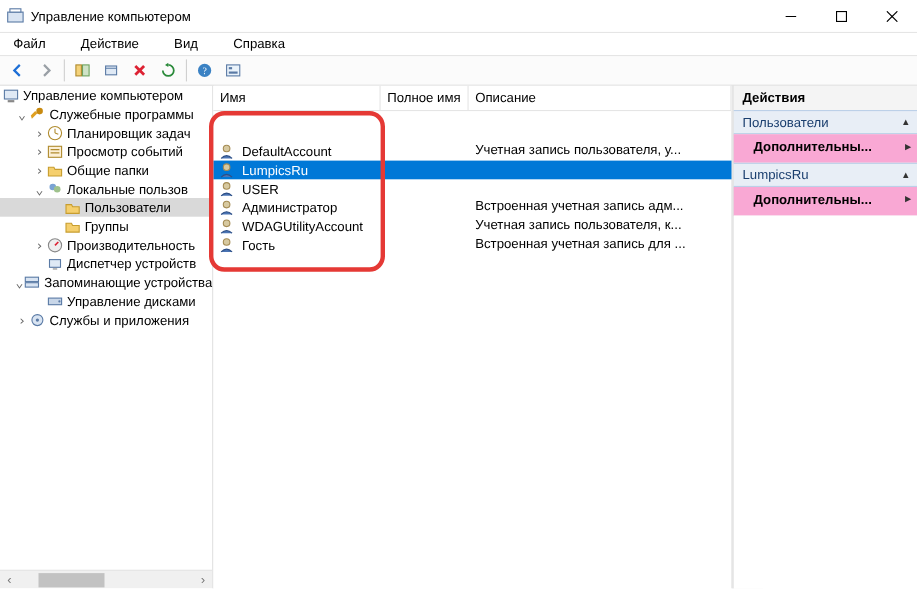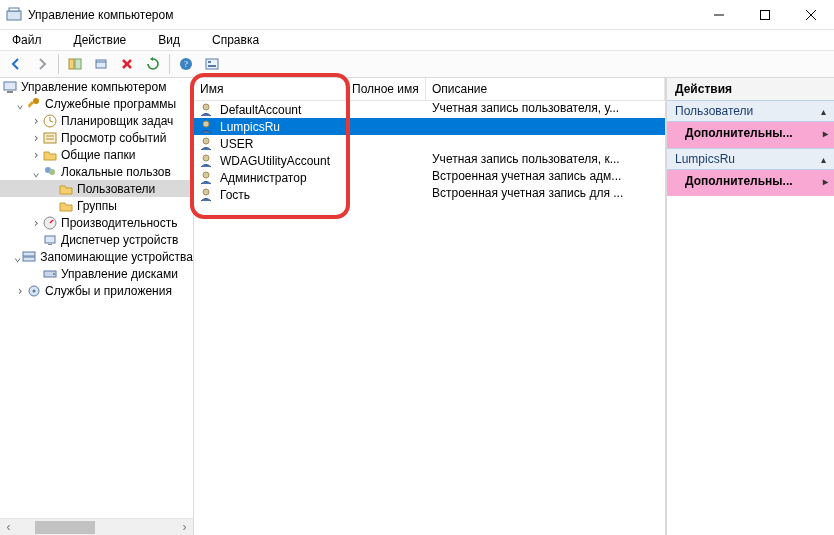--- a/index.html
+++ b/index.html
@@ -43,21 +43,21 @@
   .lvl2 { padding-left:30px; }
   .lvl3 { padding-left:46px; }
 
   
   .hscroll { position:absolute; left:0; right:0; bottom:0; height:17px; background:#f0f0f0;
              border-top:1px solid #e5e5e5; display:flex; align-items:center; }
   .hscroll .thumb { width:60px; height:13px; background:#c2c2c2; margin-left:18px; border-radius:0; }
   .hscroll .arr { width:17px; height:17px; display:flex; align-items:center; justify-content:center; color:#777; }
 
   
-  .midwrap { flex:1; display:flex; flex-direction:column; background:#fff; }
+  .midwrap { flex:1; display:flex; flex-direction:column; background:#fff;gap:28px; }
   .cols { display:flex; height:23px; border-bottom:1px solid #e5e5e5; background:#fff; }
   .col { display:flex; align-items:center; padding-left:6px; border-right:1px solid #e5e5e5; }
   .colA { width:152px; } .colB { width:80px; } .colC { flex:1; }
   .listbody { flex:1; position:relative; }
   .lrow { display:flex; height:17px; }
   .lrow .c { overflow:hidden; text-overflow:ellipsis; white-space:nowrap; }
   .lrow .cA { width:152px; padding-left:4px; display:flex; align-items:center; gap:3px; }
   .lrow .cB { width:80px; padding-left:6px; }
   .lrow .cC { flex:1; padding-left:6px; }
   .lrow.sel { background:#0078d7; color:#fff; }
@@ -382,37 +382,37 @@
           <div class="c cC"></div>
         </div>
         <div class="lrow">
           <div class="c cA">
             <span class="ico">
               <svg width="16" height="16">
                 <circle cx="8" cy="5" r="3" fill="#d7c9a0" stroke="#a58c55"></circle>
                 <path d="M3 14 Q8 9 13 14" fill="#4a74b4" stroke="#2d4f86"></path>
               </svg>
             </span>
+            <span>Администратор</span>
+          </div>
+          <div class="c cB"></div>
+          <div class="c cC">Встроенная учетная запись адм...</div>
+        </div>
+        <div class="lrow">
+          <div class="c cA">
+            <span class="ico">
+              <svg width="16" height="16">
+                <circle cx="8" cy="5" r="3" fill="#d7c9a0" stroke="#a58c55"></circle>
+                <path d="M3 14 Q8 9 13 14" fill="#4a74b4" stroke="#2d4f86"></path>
+              </svg>
+            </span>
             <span>WDAGUtilityAccount</span>
           </div>
           <div class="c cB"></div>
           <div class="c cC">Учетная запись пользователя, к...</div>
-        </div>
-        <div class="lrow">
-          <div class="c cA">
-            <span class="ico">
-              <svg width="16" height="16">
-                <circle cx="8" cy="5" r="3" fill="#d7c9a0" stroke="#a58c55"></circle>
-                <path d="M3 14 Q8 9 13 14" fill="#4a74b4" stroke="#2d4f86"></path>
-              </svg>
-            </span>
-            <span>Администратор</span>
-          </div>
-          <div class="c cB"></div>
-          <div class="c cC">Встроенная учетная запись адм...</div>
         </div>
         <div class="lrow">
           <div class="c cA">
             <span class="ico">
               <svg width="16" height="16">
                 <circle cx="8" cy="5" r="3" fill="#d7c9a0" stroke="#a58c55"></circle>
                 <path d="M3 14 Q8 9 13 14" fill="#4a74b4" stroke="#2d4f86"></path>
               </svg>
             </span>
             <span>Гость</span>

